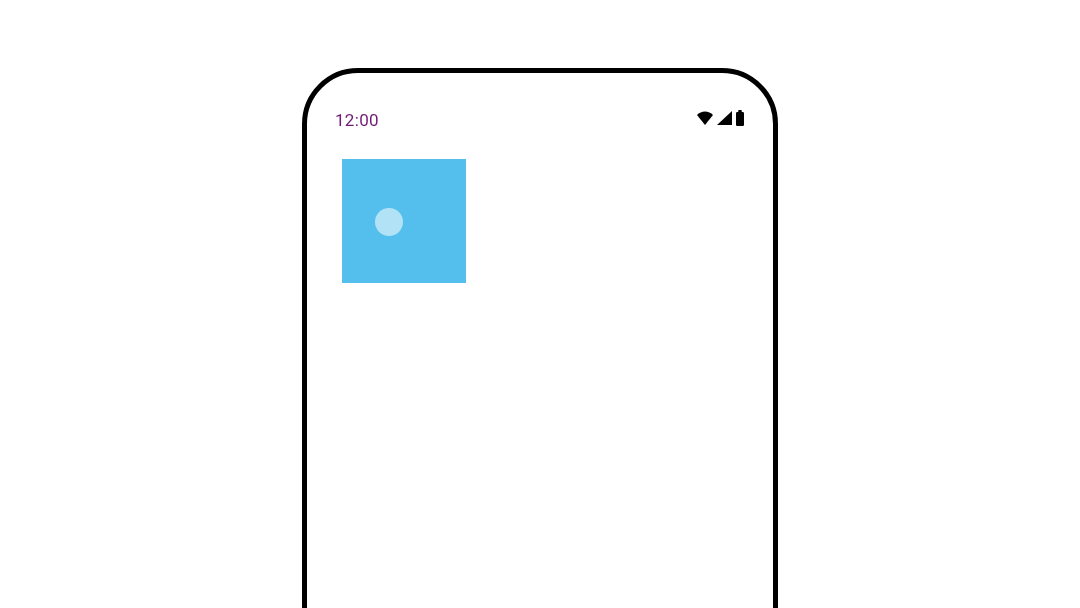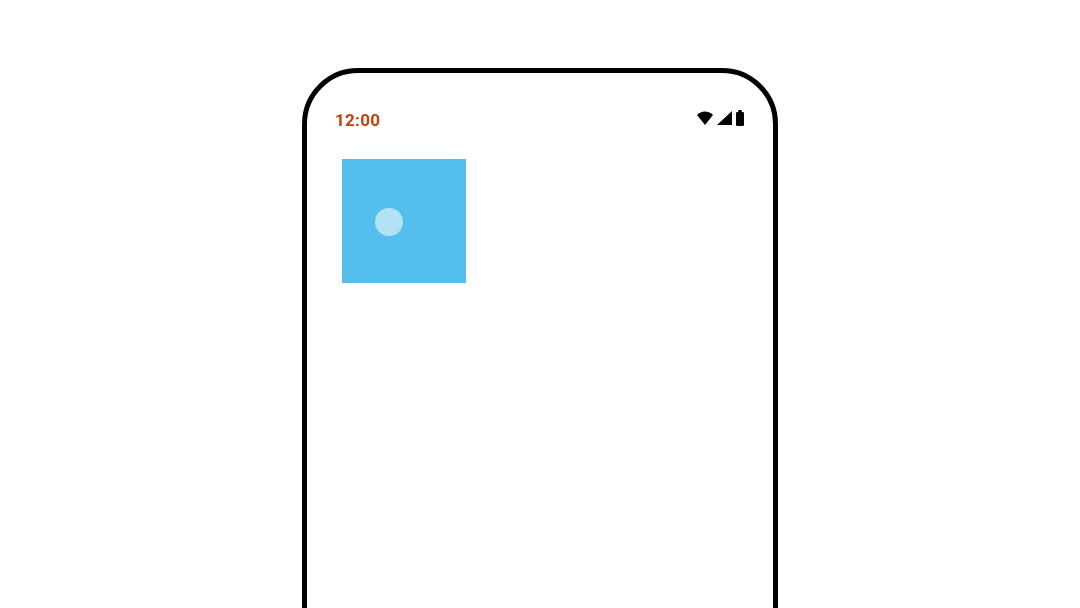--- a/index.html
+++ b/index.html
@@ -34,23 +34,23 @@
     left: 28px;
     right: 28px;
     height: 22px;
     display: flex;
     align-items: center;
     justify-content: space-between;
   }
 
   .status-time {
     font-size: 17px;
-    font-weight: 700;
+    font-weight: 400;
     letter-spacing: 0.3px;
-    color: #c2410c;
+    color: #701a75;
   }
 
   .status-icons {
     display: flex;
     align-items: center;
     gap: 2px;
   }
 
   .blue-box {
     position: absolute;

